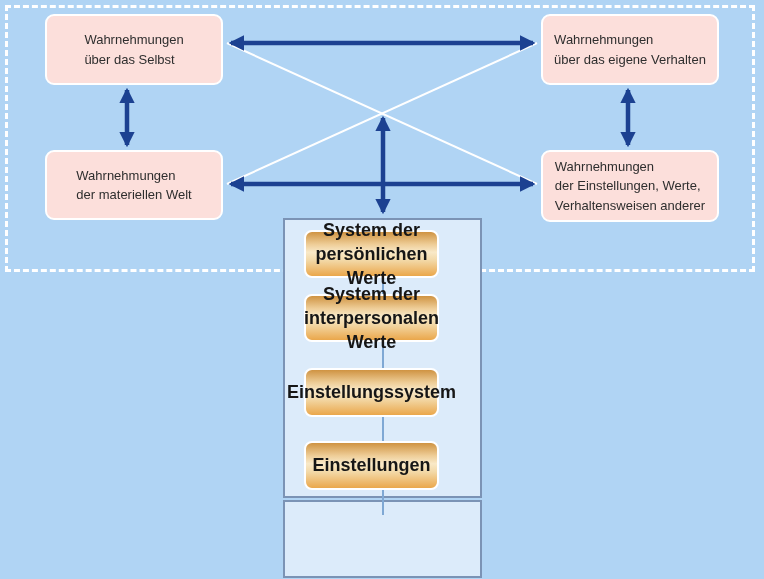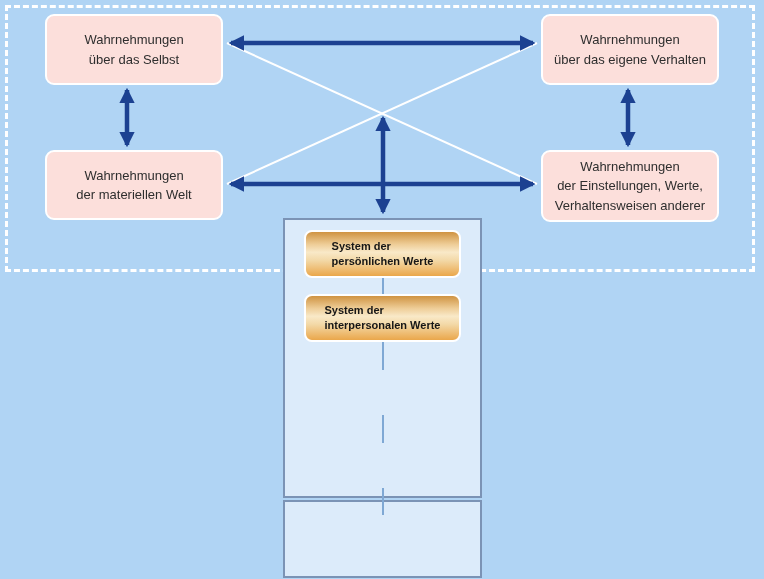--- a/index.html
+++ b/index.html
@@ -29,21 +29,21 @@
   .pbox {
     position: absolute;
     box-sizing: border-box;
     background: #fcdfdb;
     border: 2px solid #ffffff;
     border-radius: 9px;
     color: #2e2e2e;
     font-size: 13px;
     line-height: 1.5;
     display: flex; align-items: center; justify-content: center;
-    text-align: center;
+    text-align: left;
     white-space: pre-line;
   }
   .pbox.tl { left: 45px;  top: 14px;  width: 178px; height: 71px; }
   .pbox.tr { left: 541px; top: 14px;  width: 178px; height: 71px; }
   .pbox.bl { left: 45px;  top: 150px; width: 178px; height: 70px; }
   .pbox.br { left: 541px; top: 150px; width: 178px; height: 72px; }
 
   .container-box {
     position: absolute;
     box-sizing: border-box;
@@ -63,29 +63,29 @@
   }
   .vconn.c1 { top: 277px; height: 19px; }
   .vconn.c2 { top: 341px; height: 29px; }
   .vconn.c3 { top: 415px; height: 28px; }
   .vconn.c4 { top: 488px; height: 27px; }
 
   .obox {
     position: absolute;
     box-sizing: border-box;
     left: 304px;
-    width: 157px;
+    width: 135px;
     height: 48px;
     background: linear-gradient(180deg,
       #cf9342 0%, #eecd97 28%, #f9e9c8 46%, #f3d9a8 64%, #eaa74b 100%);
     border: 2px solid #ffffff;
     border-radius: 8px;
     display: flex; align-items: center; justify-content: center;
-    text-align: left;
-    font-size: 11px;
+    text-align: center;
+    font-size: 18px;
     font-weight: bold;
     color: #161616;
     line-height: 1.35;
     white-space: pre-line;
   }
   .obox.o1 { top: 230px; }
   .obox.o2 { top: 294px; }
   .obox.o3 { top: 368px; height: 49px; }
   .obox.o4 { top: 441px; height: 49px; }
   .obox.o5 { top: 513px; height: 49px; }
@@ -129,14 +129,16 @@
 
   <div class="vconn c1"></div>
   <div class="vconn c2"></div>
   <div class="vconn c3"></div>
   <div class="vconn c4"></div>
 
   <div class="obox o1">System der
 persönlichen Werte</div>
   <div class="obox o2">System der
 interpersonalen Werte</div>
+  <div class="obox o3">Einstellungssystem</div>
+  <div class="obox o4">Einstellungen</div>
 
 </div>
 
 </body></html>

